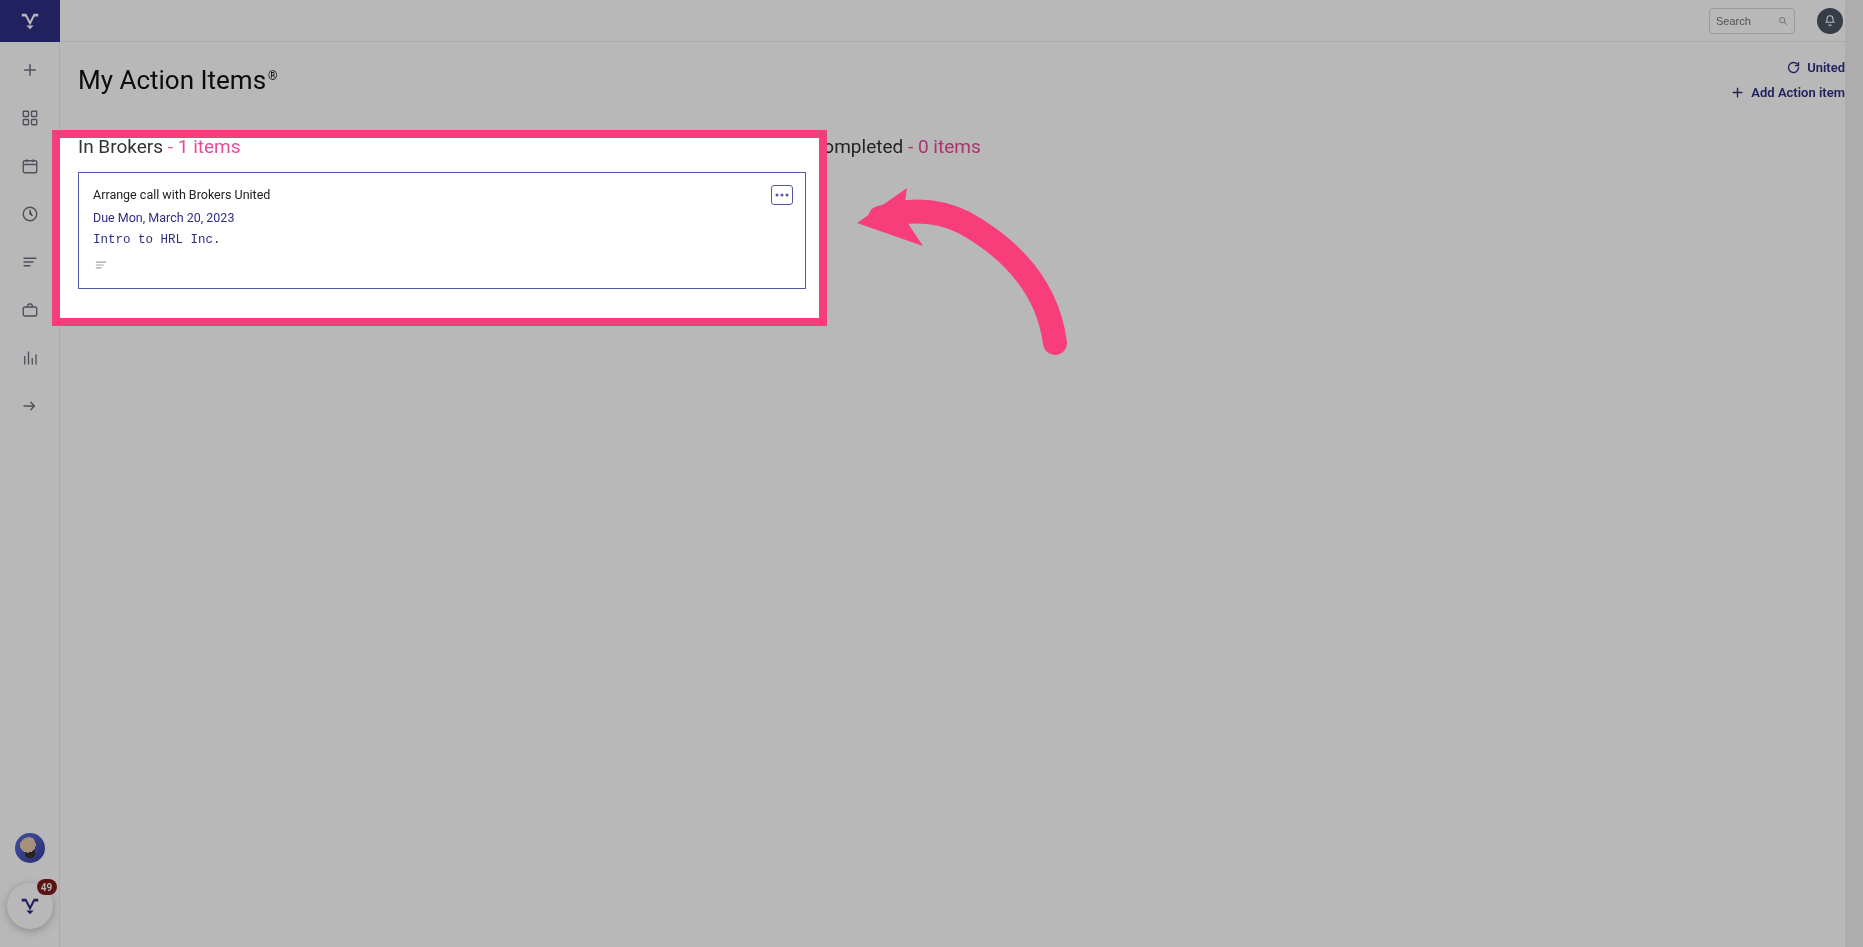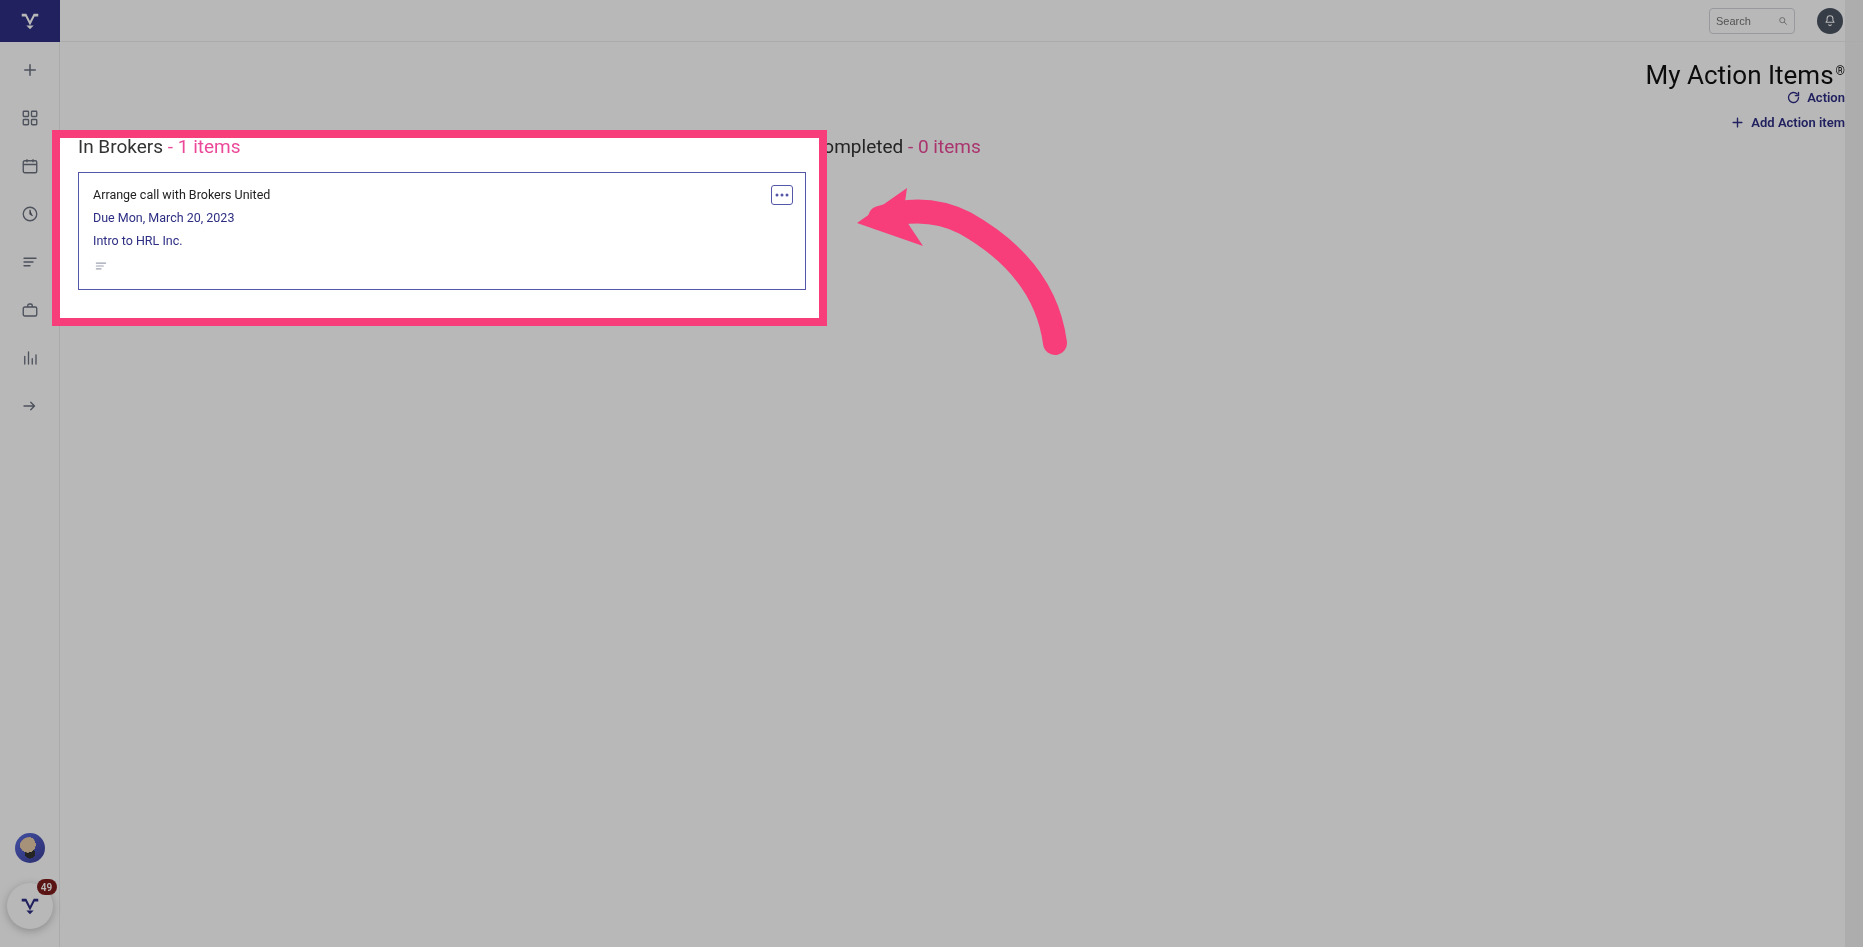--- a/index.html
+++ b/index.html
@@ -102,21 +102,21 @@
       background:#4b5563; display:flex; align-items:center; justify-content:center; color:#fff;
     }
 
     
     .main {
       position:absolute; top:42px; left:60px; right:0; bottom:0;
       padding: 18px 18px 18px 18px;
       z-index:10;
     }
     .main-header {
-      display:flex; justify-content:space-between; align-items:flex-end;flex-direction:column;
+      display:flex; justify-content:space-between; align-items:center;
     }
     .page-title {
       font-size: 26px; font-weight: 400; color:#111;
       display:flex; align-items:flex-start;
     }
     .page-title sup { font-size:12px; margin-left:2px; margin-top:4px; }
     .header-actions { display:flex; flex-direction:column; align-items:flex-end; gap:10px; }
     .link-btn {
       display:flex; align-items:center; gap:6px;
       color:#2d2e83; font-size:13px; font-weight:600;
@@ -129,21 +129,21 @@
 
     
     .card {
       border:1.5px solid #5457a8;
       background:#fff;
       padding: 14px 9px 12px 14px;
       position:relative;
     }
     .card-title { font-size:12.5px; color:#222; margin-bottom:8px; }
     .card-due { font-size:12.5px; color:#2d2e83; margin-bottom:8px; }
-    .card-link { font-size:12.5px; color:#2d2e83; margin-bottom:10px; }
+    .card-link { font-size:12.5px; color:#2d2e83; margin-bottom:10px;font-family:Liberation Mono, monospace; }
     .card-notes-icon { color:#9ca3af; }
     .card-menu {
       position:absolute; top:12px; right:12px;
       width:22px; height:20px; border:1.5px solid #5457a8; border-radius:3px;
       display:flex; align-items:center; justify-content:center; color:#5457a8;
     }
 
     
     .highlight-box {
       position: absolute;
@@ -274,21 +274,21 @@
   <div class="main-header">
     <div class="page-title">
       <span>My Action Items</span>
       <sup>®</sup>
     </div>
     <div class="header-actions">
       <div class="link-btn">
         <svg width="15" height="15" viewBox="0 0 24 24">
             <path d="M20 12a8 8 0 1 1-2.34-5.66M20 4v5h-5" stroke="#2d2e83" stroke-width="2.2" fill="none" stroke-linecap="round" stroke-linejoin="round"></path>
           </svg>
-        <span>Action</span>
+        <span>United</span>
       </div>
       <div class="link-btn">
         <svg width="15" height="15" viewBox="0 0 24 24">
             <path d="M12 5v14M5 12h14" stroke="#2d2e83" stroke-width="2.2" stroke-linecap="round"></path>
           </svg>
         <span>Add Action item</span>
       </div>
     </div>
   </div>
 </div>

